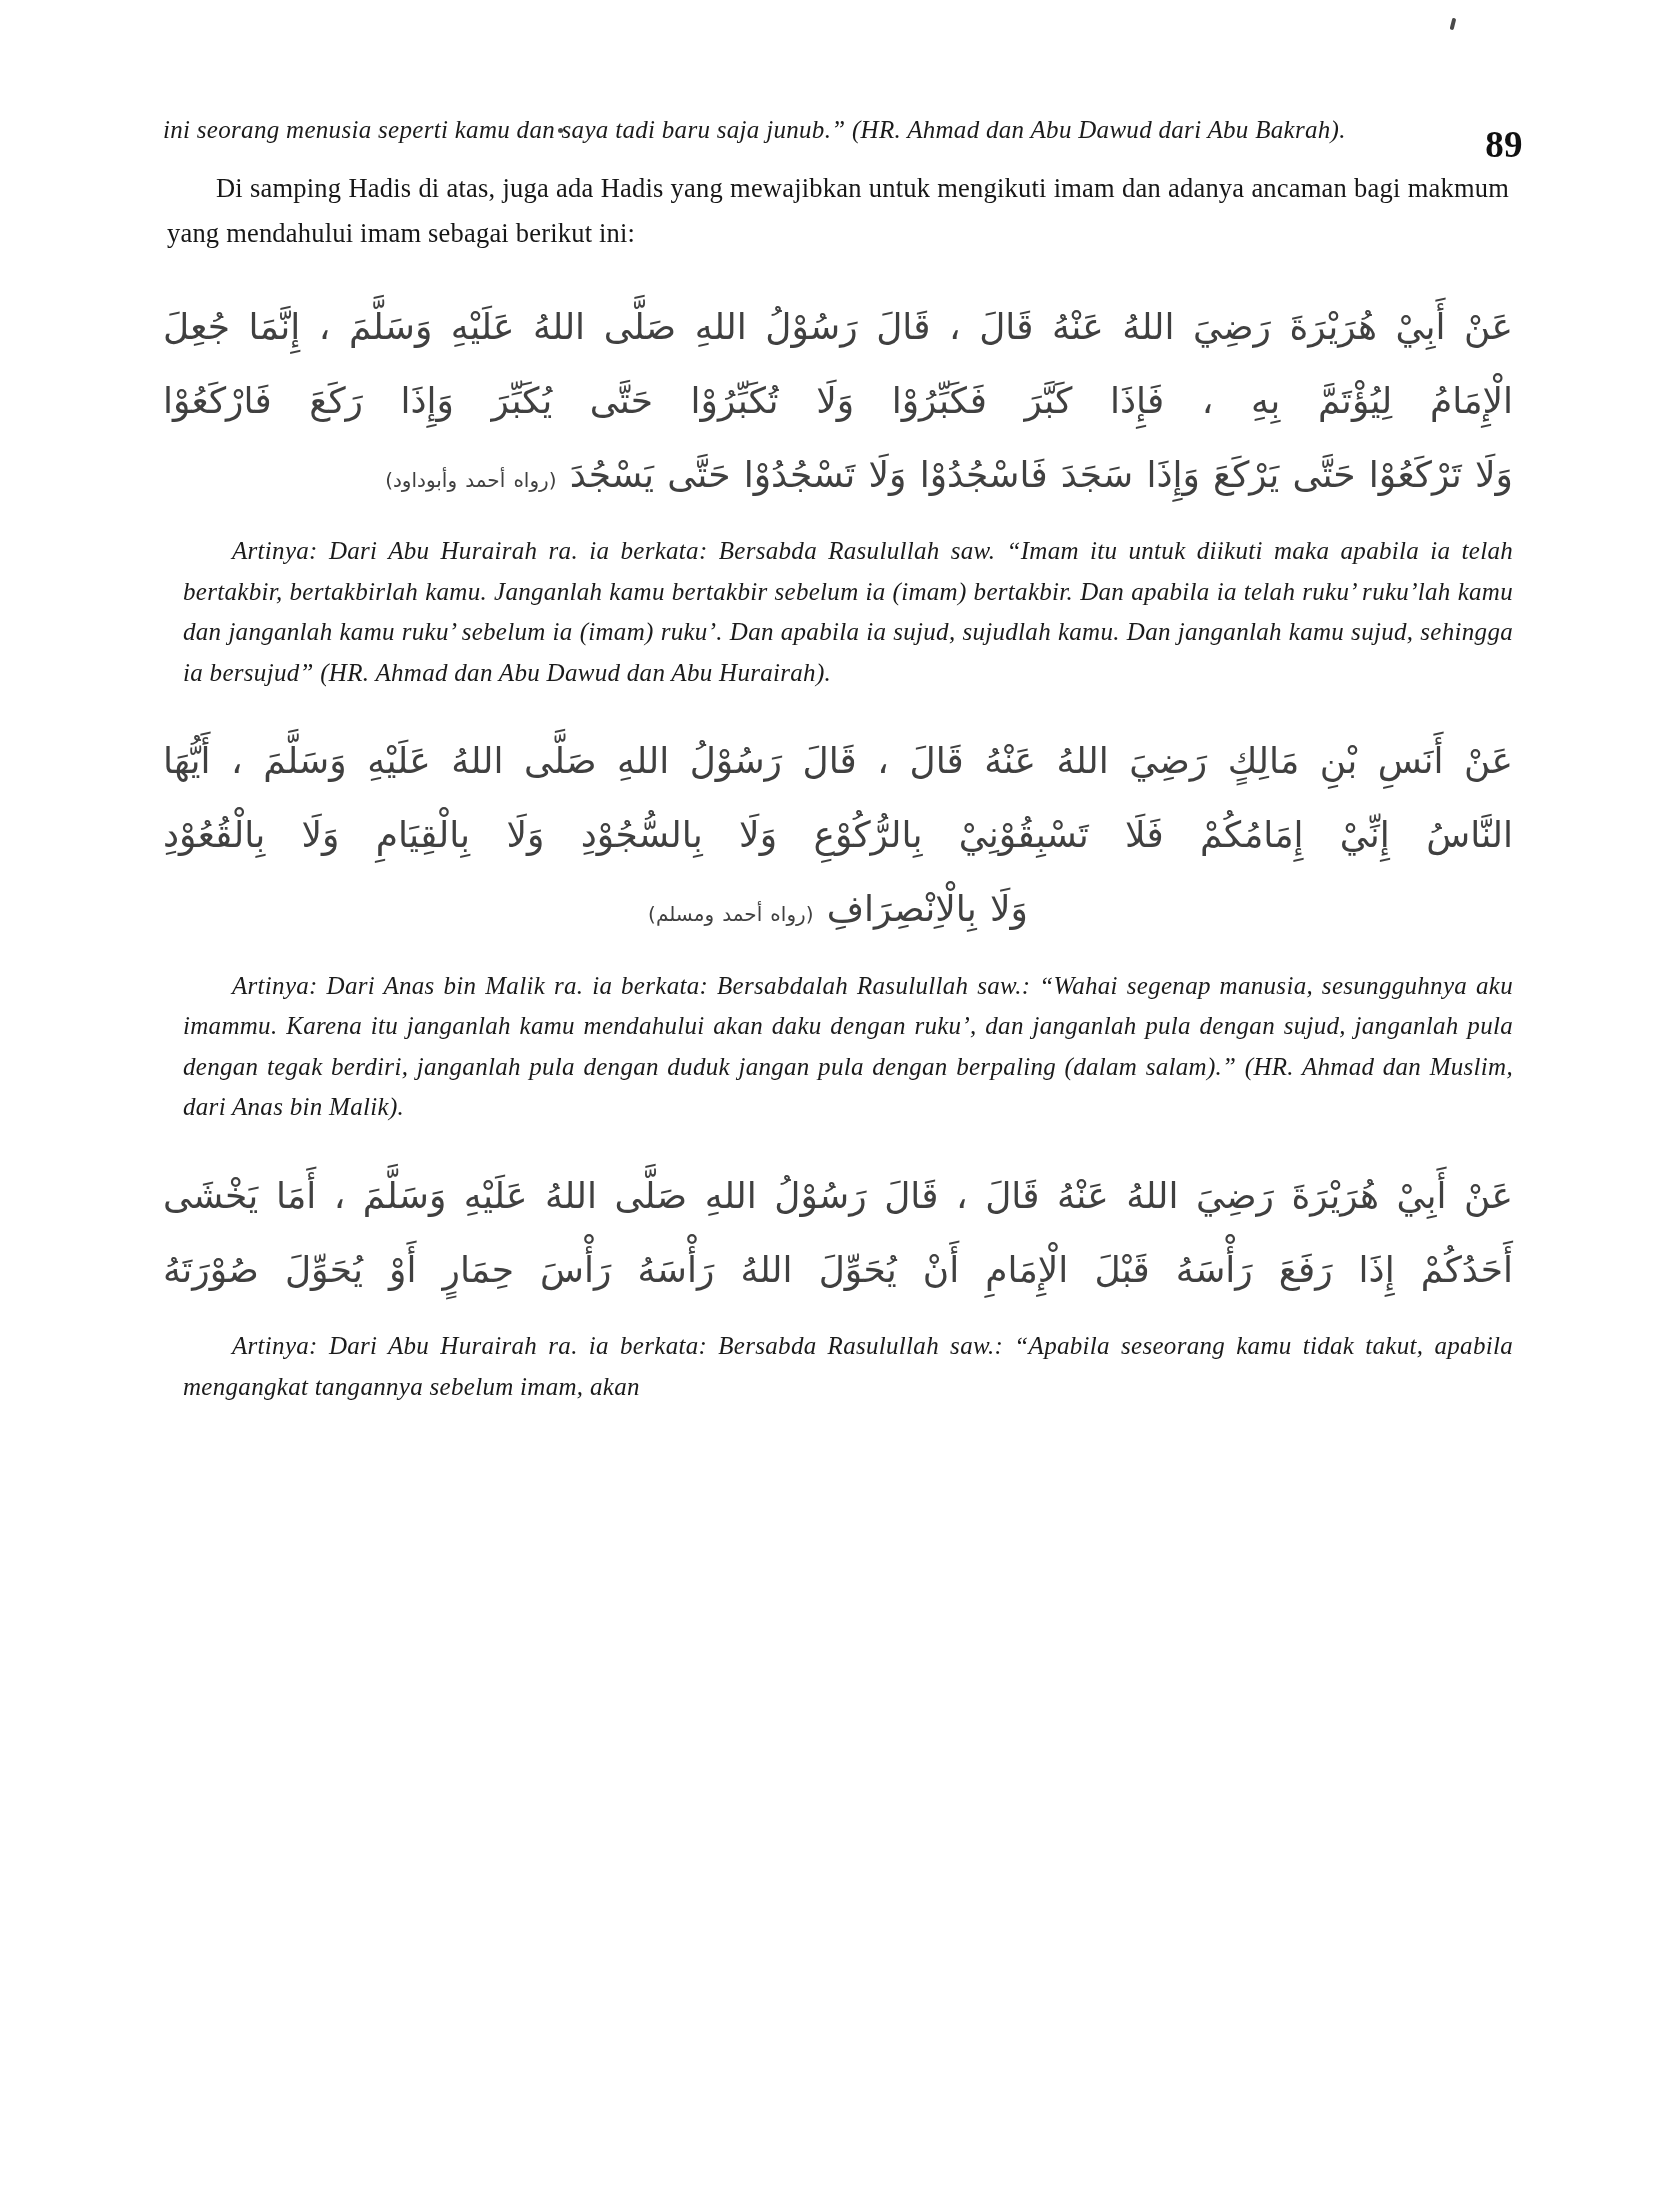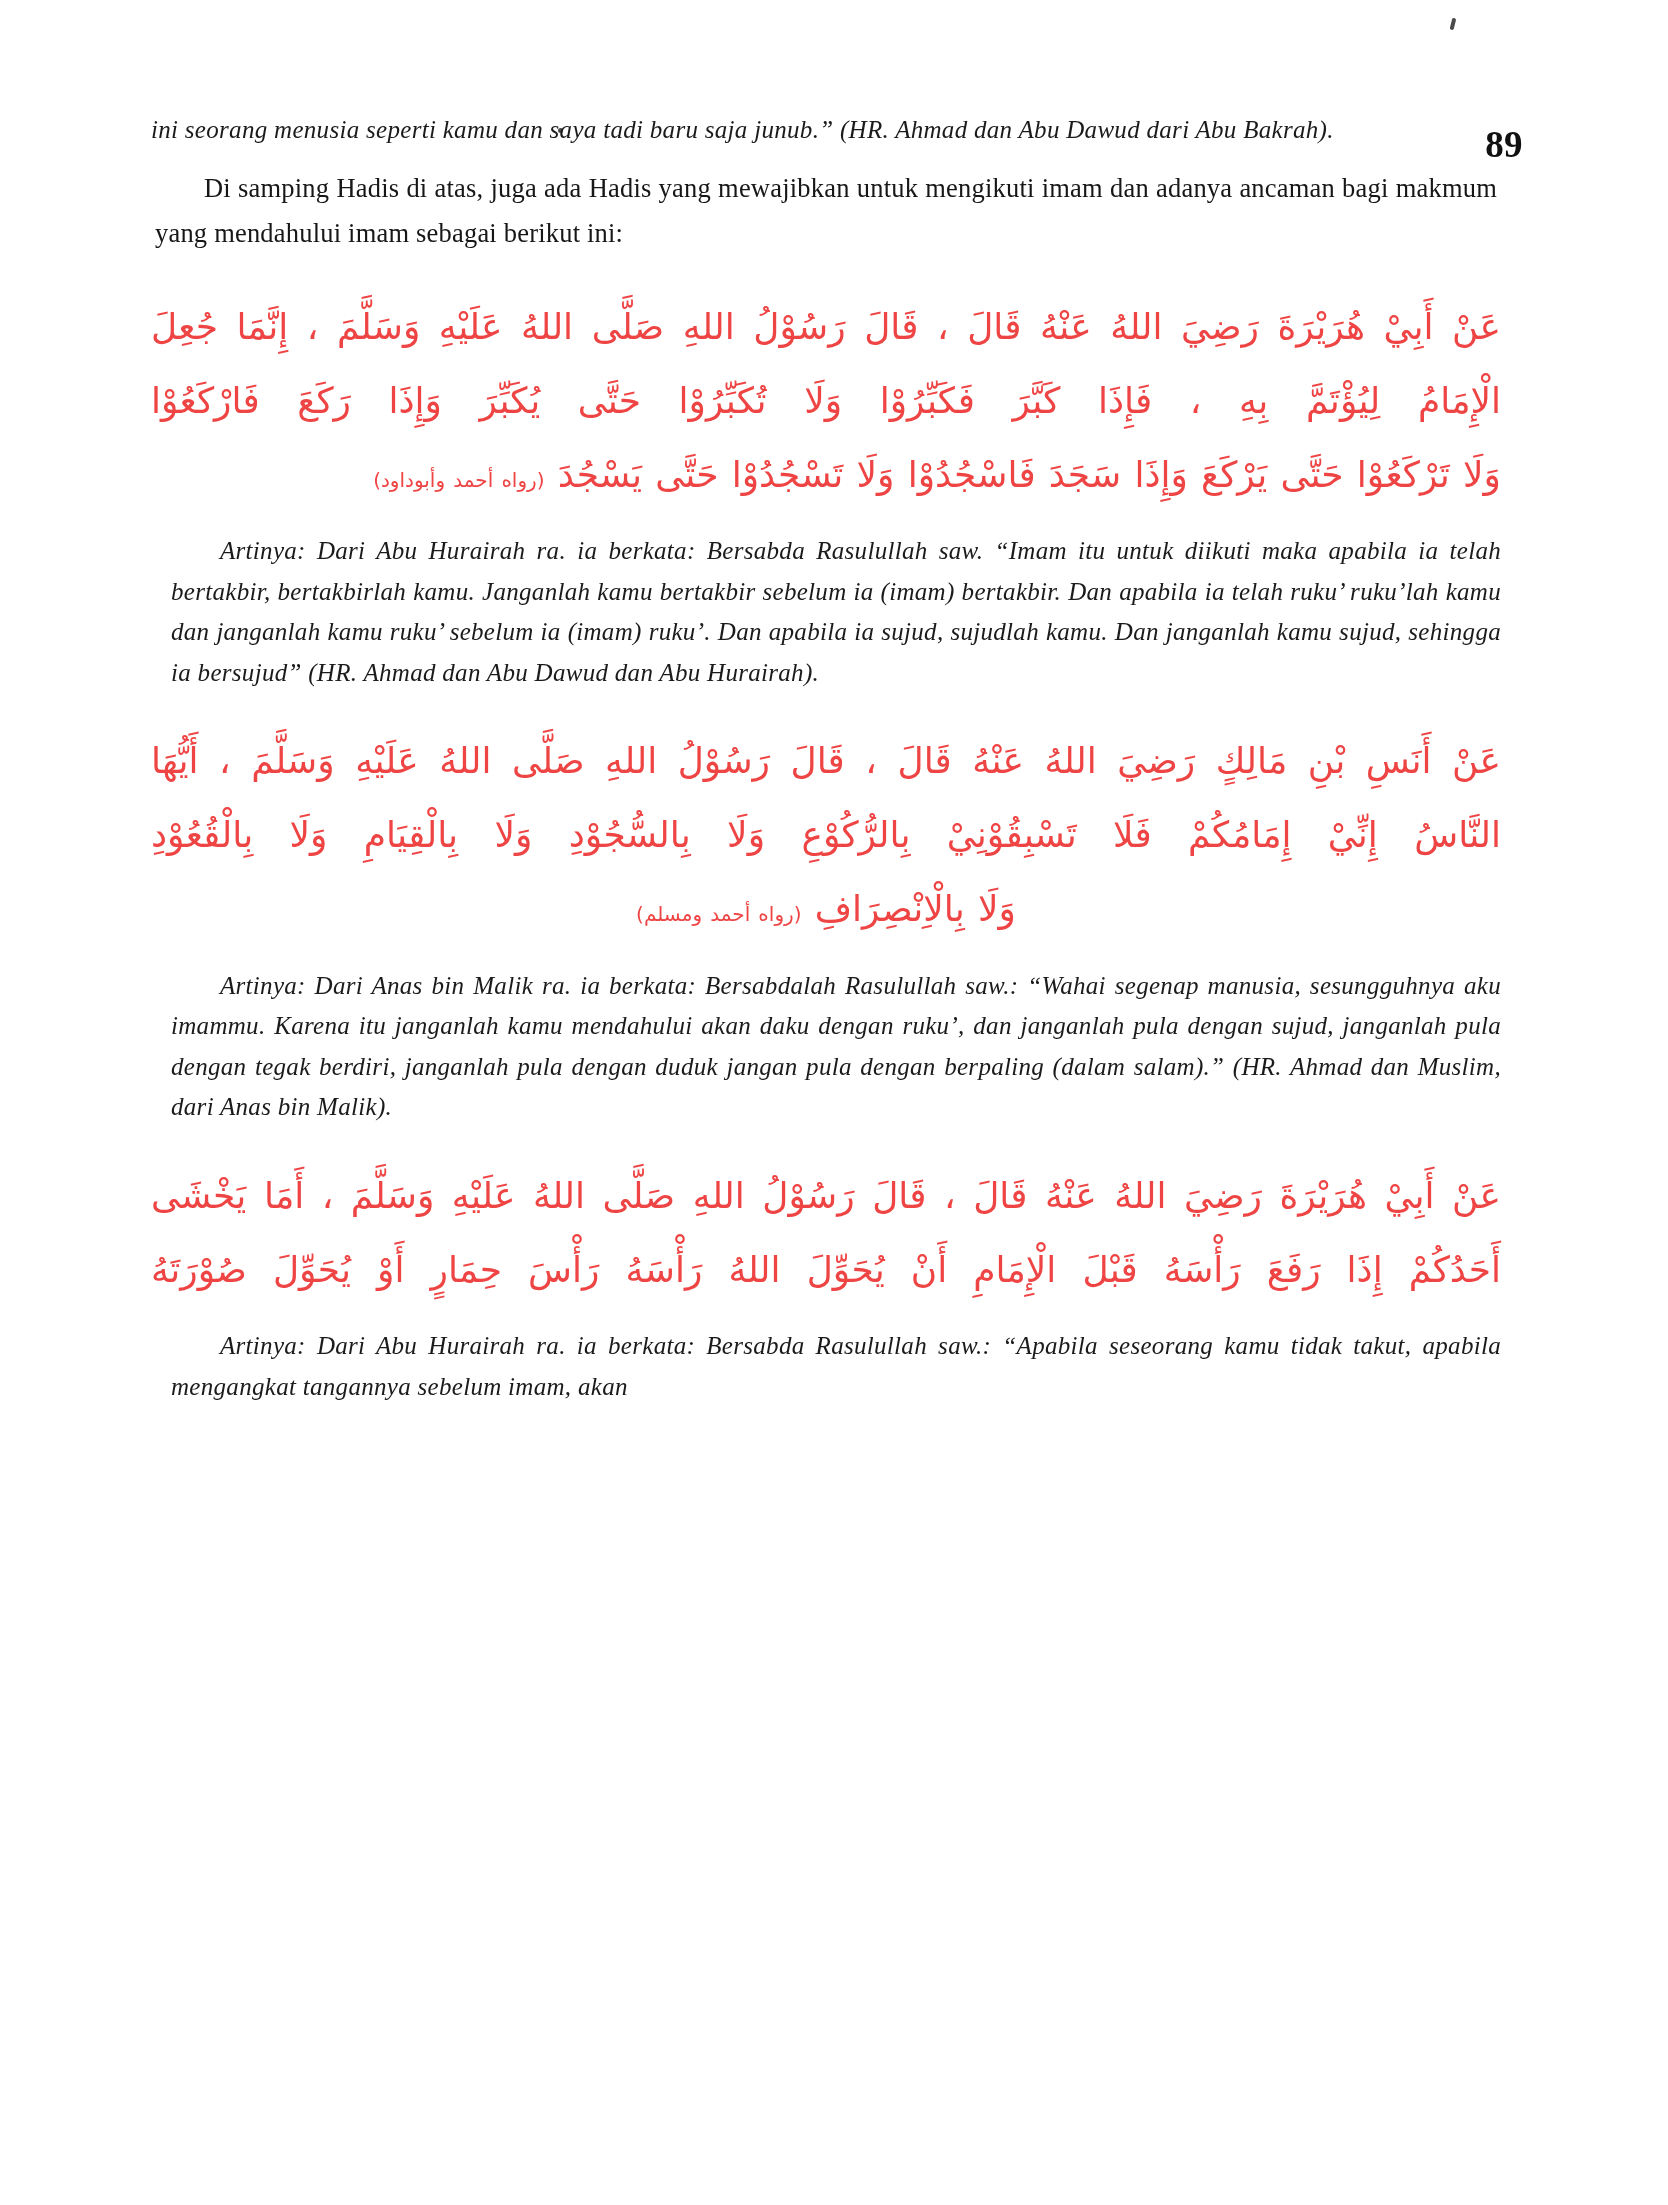--- a/index.html
+++ b/index.html
@@ -17,21 +17,21 @@
   }
   .page {
     position: absolute;
     top: 0; left: 0;
     width: 1669px;
     height: 2477px;
     background: #fff;
   }
   .content {
     position: absolute;
-    left: 151px;
+    left: 163px;
     top: 110px;
     width: 1350px;
   }
   .page-number {
     position: absolute;
     right: 146px;
     top: 123px;
     font-family: "Liberation Serif", serif;
     font-weight: bold;
     font-size: 37px;
@@ -77,21 +77,21 @@
     font-weight: normal;
   }
 
   
   .arabic-block {
     direction: rtl;
     text-align: right;
     font-family: "DejaVu Sans", sans-serif;
     font-size: 36px;
     line-height: 2.05;
-    color: #ef4444;
+    color: #404040;
     letter-spacing: 0px;
     word-spacing: 1.8px;
   }
   .arabic-line {
     display: block;
     white-space: nowrap;
   }
   .arabic-line.justified {
     white-space: normal;
     text-align: justify;

